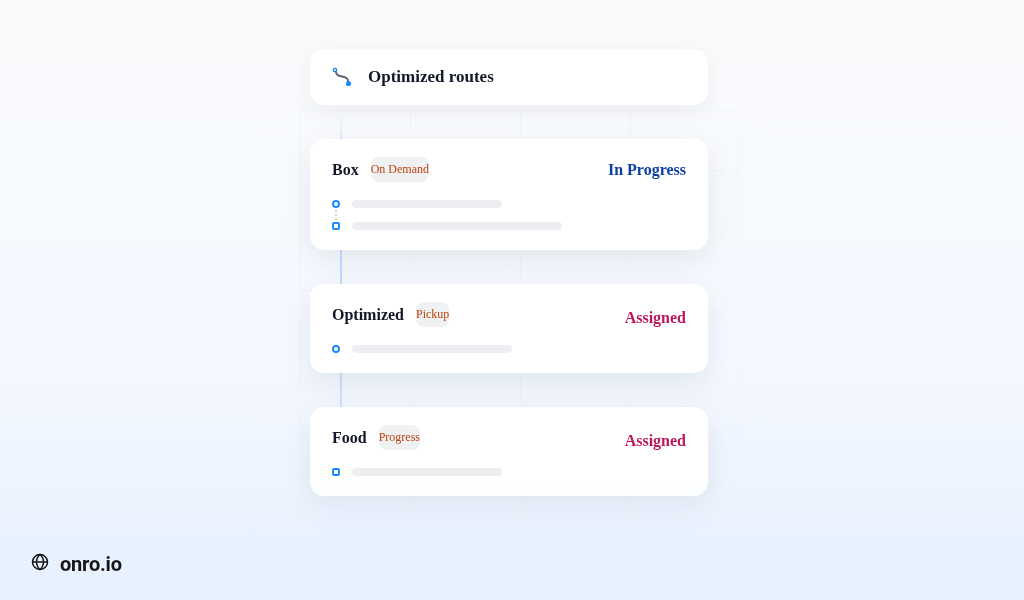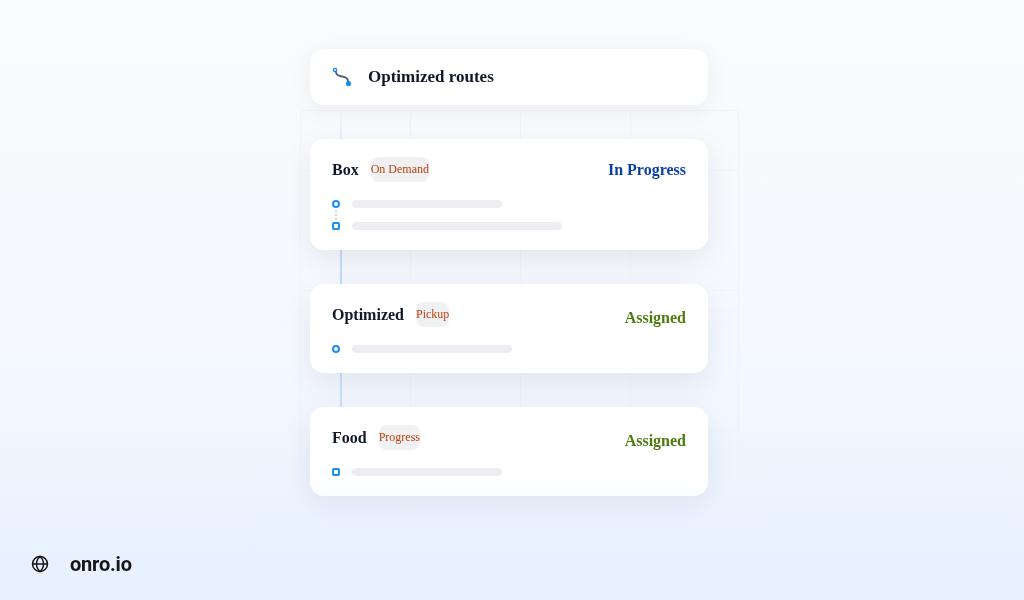--- a/index.html
+++ b/index.html
@@ -107,21 +107,21 @@
     font-weight: 500;
     padding: 5px 0;
     border-radius: 8px;
   }
   .status {
     margin-left: auto;
     font-size: 16px;
     font-weight: 700;
   }
   .status.progress { color: #0b3fa8; }
-  .status.assigned { color: #4d7c0f; margin-top: 6px; }
+  .status.assigned { color: #be185d; margin-top: 6px; }
 
   .stops {
     margin-top: 18px;
     display: flex;
     flex-direction: column;
     gap: 14px;
     position: relative;
   }
   .stop {
     display: flex;
@@ -168,22 +168,22 @@
     background: linear-gradient(180deg, rgba(232,241,255,0) 0%, #e8f1ff 85%);
     pointer-events: none;
   }
 
   
   .brand {
     position: absolute;
     left: 30px;
     bottom: 24px;
     display: flex;
-    align-items: center;
-    gap: 20px;
+    align-items: flex-start;
+    gap: 10px;
     color: #161616;
   }
   .globe {
     width: 20px;
     height: 20px;
   }
   .brand-text {
     font-size: 20px;
     font-weight: 700;
     letter-spacing: -0.2px;

